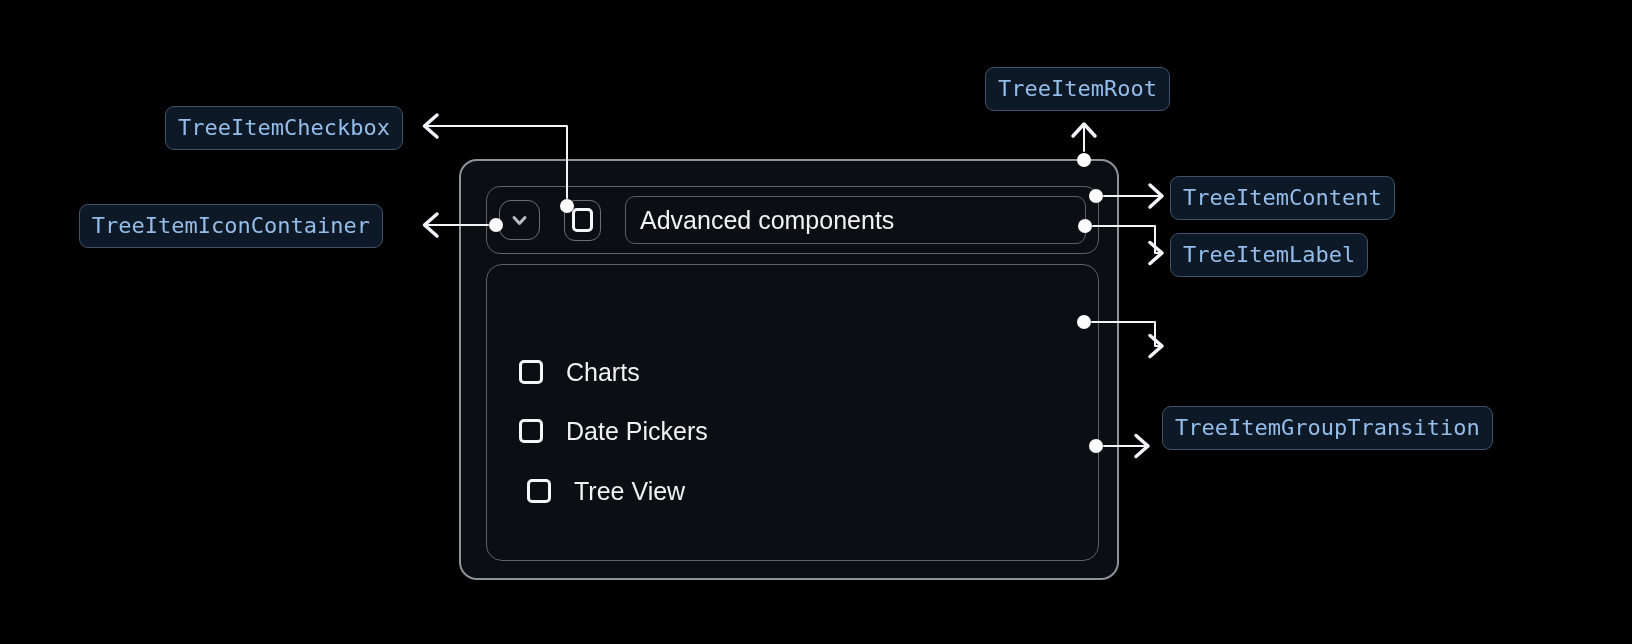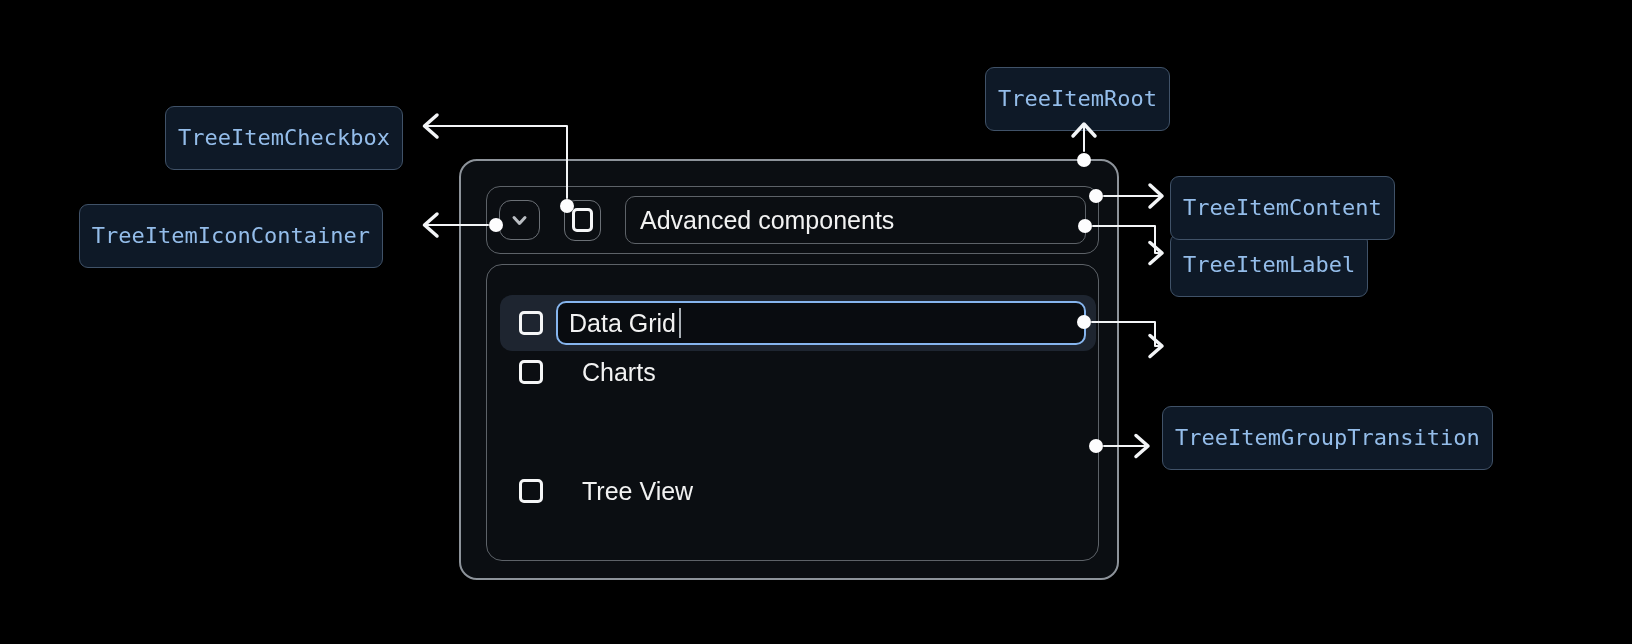--- a/index.html
+++ b/index.html
@@ -12,21 +12,21 @@
   
   .badge {
     position:absolute;
     background:#0e1927;
     border:1.5px solid #405268;
     border-radius:9px;
     color:#94bdea;
     font-family:"DejaVu Sans Mono", monospace;
     font-size:22px;
     line-height:28px;
-    padding:17px 12px;
+    padding:7px 12px;
     white-space:nowrap;
   }
 
   
   .root-box {
     position:absolute; left:459px; top:159px; width:660px; height:421px;
     background:#0b0e12;
     border:2px solid #8d939a;
     border-radius:18px;
     box-shadow:0 5px 14px rgba(0,0,0,.65);
@@ -70,21 +70,21 @@
     margin-left:13px; width:530px; height:44px;
     background:#090c10;
     border:2px solid #86b5ee; border-radius:10px;
     display:flex; align-items:center; padding-left:11px;
     color:#f2f2f2; font-size:25px;
   }
   .caret { width:2px; height:30px; background:#a9afb5; margin-left:3px; }
   .group-row {
     position:absolute; left:32px; height:34px;
     display:flex; align-items:center;
-    color:#f2f2f2; font-size:25px;gap:16px;
+    color:#f2f2f2; font-size:25px;
   }
   .group-row .row-label { margin-left:23px; }
 
   
   #overlay { position:absolute; left:0; top:0; z-index:10; pointer-events:none; }
 </style>
 </head>
 <body>
 
 <div id="canvas">
@@ -107,33 +107,30 @@
       <div class="checkbox-container">
         <div class="cb-glyph hdr"></div>
       </div>
       <div class="label-box">
         <span>Advanced components</span>
       </div>
     </div>
 
     <div class="group-box">
 
-      <div class="row-editing">
-        <div class="cb-glyph row"></div>
-        <div class="label-input">
-          <span>Data Grid</span>
-          <div class="caret"></div>
-        </div>
-      </div>
 
       <div class="group-row" style="top:90px;">
         <div class="cb-glyph row"></div>
         <span class="row-label">Charts</span>
       </div>
-      <div class="group-row" style="top:209px;">
+      <div class="group-row" style="top:149px;">
+        <div class="cb-glyph row"></div>
+        <span class="row-label">Date Pickers</span>
+      </div>
+      <div class="group-row" style="top:209px;margin-left:8px;">
         <div class="cb-glyph row"></div>
         <span class="row-label">Tree View</span>
       </div>
 
     </div>
   </div>
 
   <svg id="overlay" width="1632" height="644" viewBox="0 0 1632 644">
     <g stroke="#f3f5f7" stroke-width="2" fill="none" stroke-linecap="round" stroke-linejoin="round">
 

